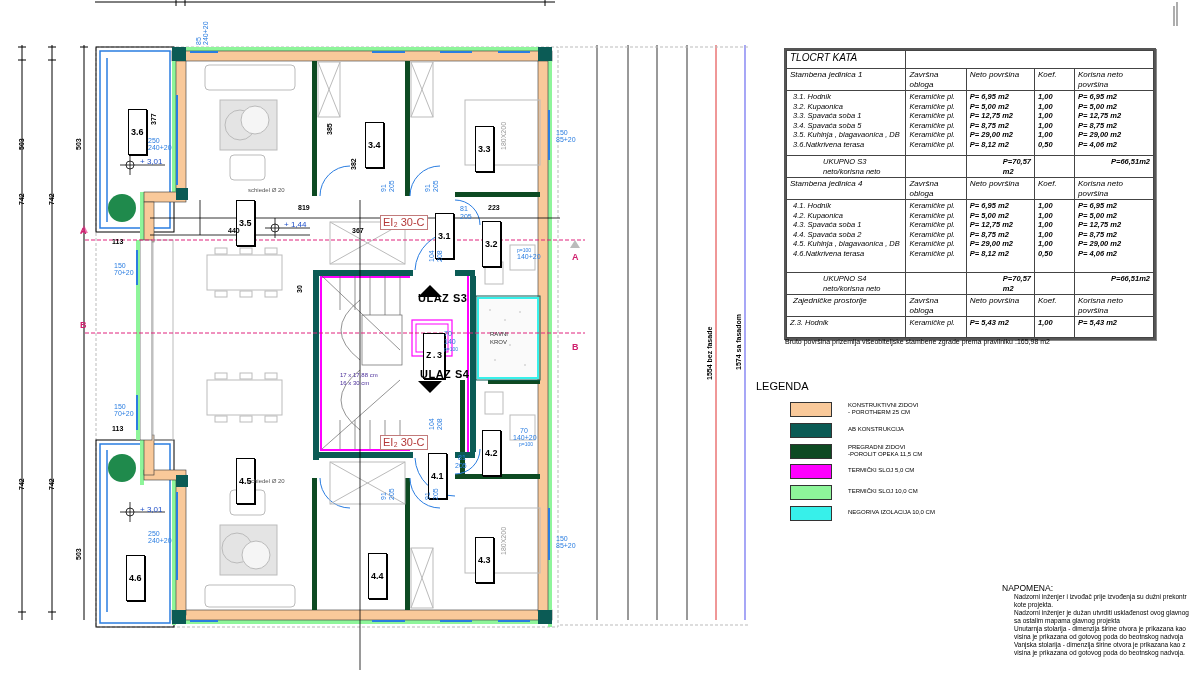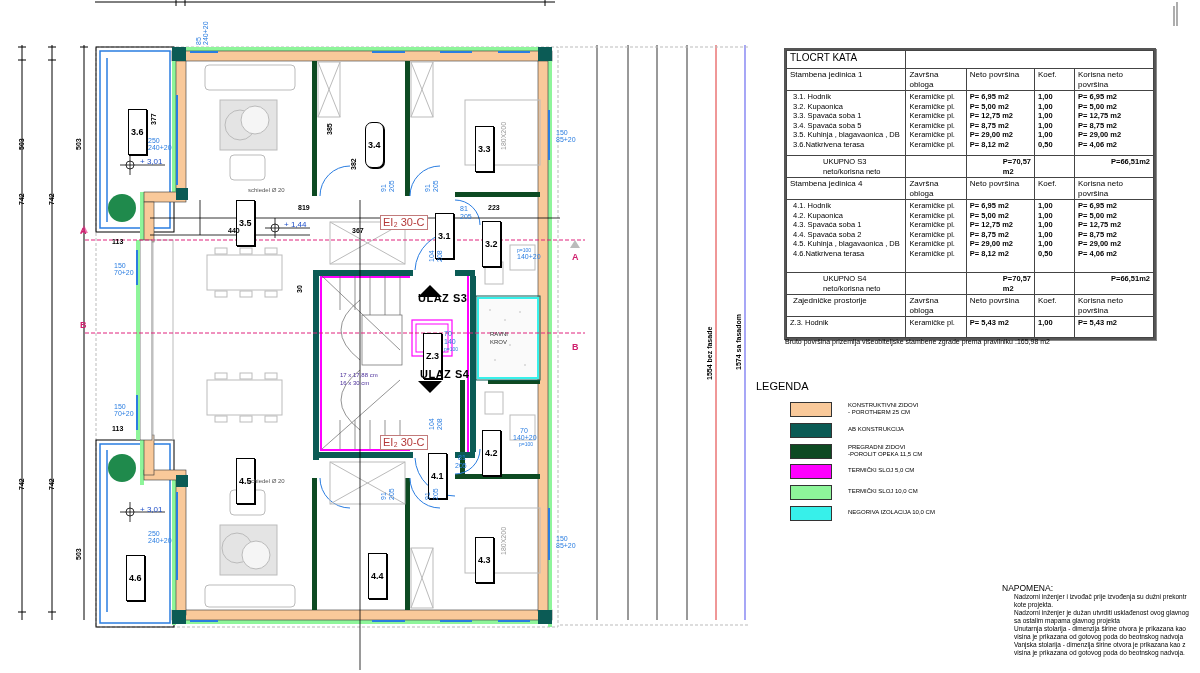--- a/index.html
+++ b/index.html
@@ -11,21 +11,21 @@
   .ei{position:absolute;font-size:11px;color:#b53a3a;border:1px solid #c27b7b;padding:0 2px;line-height:13px;background:#fff;}
   .elev{position:absolute;font-size:8px;color:#1f4fc9;}
   .small{position:absolute;font-size:6px;color:#555;}
   .dim{position:absolute;font-size:7px;font-weight:bold;}
   .dimv{position:absolute;font-size:7px;font-weight:bold;transform:rotate(-90deg);transform-origin:left top;white-space:nowrap;}
   .bluev{position:absolute;font-size:7px;color:#2a7de1;transform:rotate(-90deg);transform-origin:left top;white-space:nowrap;}
   .blue{position:absolute;font-size:7px;color:#2a7de1;}
   .sect{position:absolute;font-size:9px;color:#d0206e;font-weight:bold;}
 
   
-  .tbl-wrap{position:absolute;left:784px;top:48px;width:368px;border:2px solid #555;box-shadow:1px 1px 0 #888;}
+  .tbl-wrap{position:absolute;left:784px;top:48px;width:368px;border:2px solid #555;box-shadow:1px 1px 0 #888;font-style:italic;}
   table.t{border-collapse:collapse;width:100%;font-size:7.5px;}
   table.t td{border:1px solid #444;padding:1px 3px;vertical-align:top;line-height:9.5px;}
   .t .title td{font-size:10px;height:14px;padding-top:2px;}
   .t .hdr td{font-size:8px;}
   .t .bold{font-weight:bold;margin-left:21px;}
   .t .sum td{height:11px;padding-left:36px;}
   .bruto{position:absolute;left:785px;top:338px;font-size:7px;}
 
   
   .legend-title{position:absolute;left:756px;top:380px;font-size:11px;}
@@ -294,25 +294,25 @@
         <line x1="120" y1="512" x2="165" y2="512"></line>
         <line x1="130" y1="502" x2="130" y2="522"></line>
       <circle cx="275" cy="228" r="4"></circle>
         <line x1="265" y1="228" x2="310" y2="228"></line>
         <line x1="275" y1="218" x2="275" y2="238"></line>
     </g>
   </svg>
 
   <div class="room-tag" style="left:128px;top:109px;">3.6</div>
   <div class="room-tag" style="left:236px;top:200px;">3.5</div>
-  <div class="room-tag" style="left:365px;top:122px;border-radius:7px;">3.4</div>
+  <div class="room-tag" style="left:365px;top:122px;">3.4</div>
   <div class="room-tag" style="left:475px;top:126px;">3.3</div>
   <div class="room-tag" style="left:435px;top:213px;">3.1</div>
   <div class="room-tag" style="left:482px;top:221px;">3.2</div>
-  <div class="room-tag" style="left:423px;top:333px;">Z.3</div>
+  <div class="room-tag" style="left:423px;top:333px;font-family:Liberation Mono, monospace;">Z.3</div>
   <div class="room-tag" style="left:428px;top:453px;">4.1</div>
   <div class="room-tag" style="left:482px;top:430px;">4.2</div>
   <div class="room-tag" style="left:236px;top:458px;">4.5</div>
   <div class="room-tag" style="left:368px;top:553px;">4.4</div>
   <div class="room-tag" style="left:475px;top:537px;">4.3</div>
   <div class="room-tag" style="left:126px;top:555px;">4.6</div>
 
   <div class="ulaz" style="left:418px;top:292px;">ULAZ S3</div>
   <div class="ulaz" style="left:420px;top:368px;">ULAZ S4</div>
 

